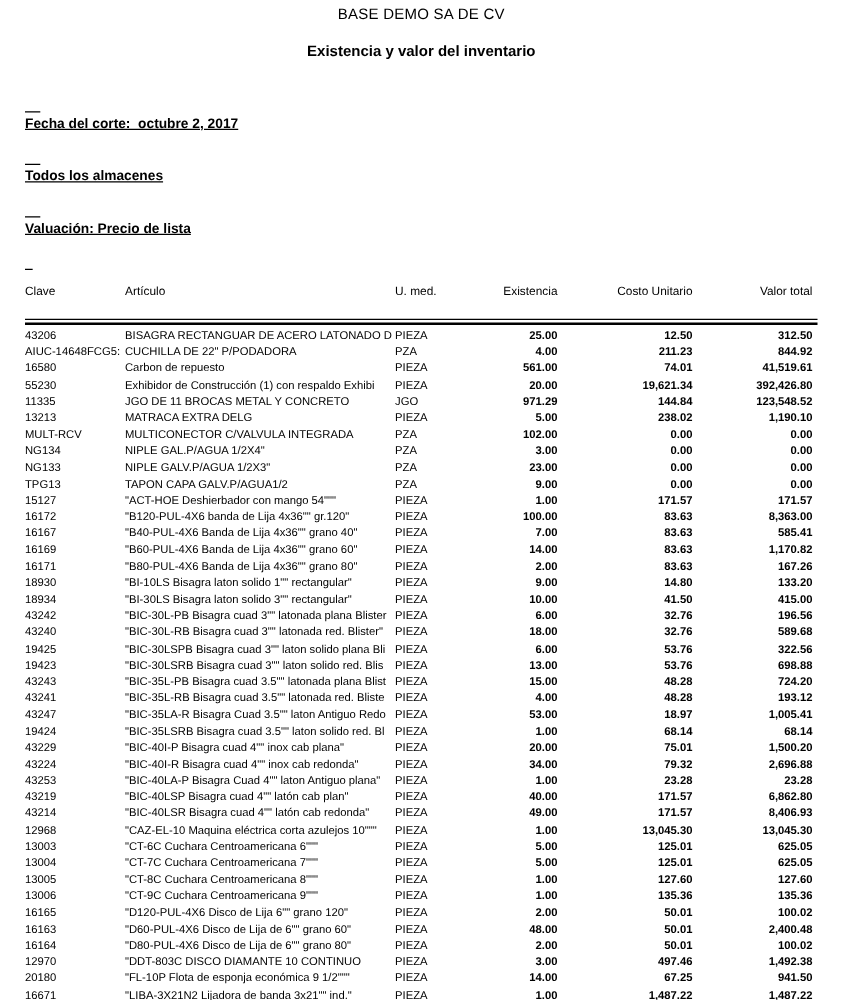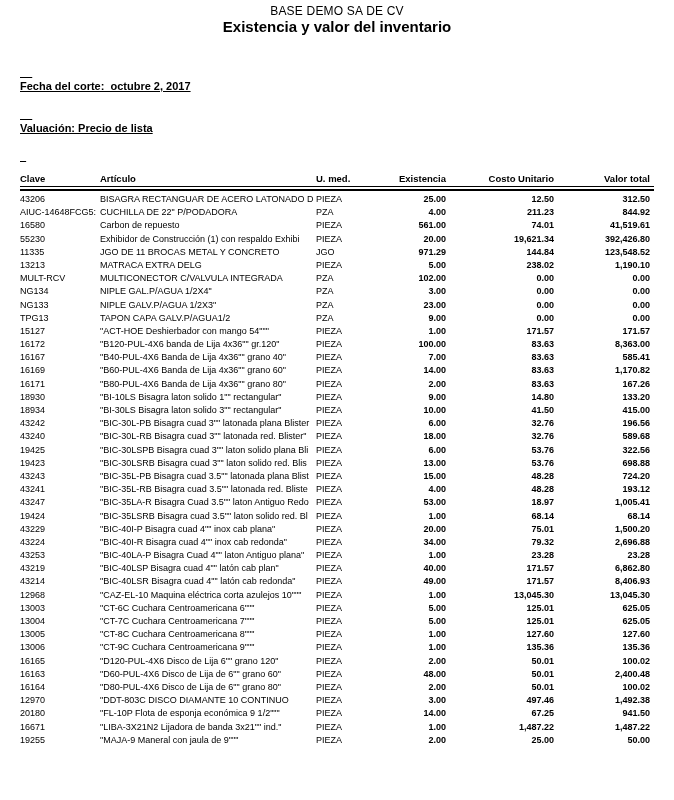--- a/index.html
+++ b/index.html
@@ -9,35 +9,35 @@
     font-family:"Liberation Sans", sans-serif;
     color:#000;
   }
   .page { width:674px; height:732px; position:relative; background:#fff; }
 
   .company {
     text-align:center; font-size:12px; font-weight:normal;
     padding-top:4px; letter-spacing:.2px;
   }
   .title {
-    text-align:center; font-size:15px; font-weight:bold;
-    margin-top:0;
+    text-align:center; font-size:12px; font-weight:bold;
+    margin-top:16px;
   }
   .meta {
     margin:16px 0 0 20px;
     font-size:11px; font-weight:bold; line-height:14px;
     white-space:pre-wrap;
     text-decoration:underline;
   }
 
   .table { margin:10px 20px 0 20px; font-size:9px; }
   .thead {
-    display:flex; font-weight:bold; font-size:9.5px;
+    display:flex; font-weight:normal; font-size:9.5px;
     align-items:flex-end;
-    border-bottom:1px solid #000; padding-bottom:2px;
+    border-bottom:1px solid #000; padding-bottom:16px;
   }
   .thick-rule { height:2px; background:#000; margin-top:2px; }
   .tbody { margin-top:2px; }
   .row { display:flex; height:13.2px; line-height:13.2px; }
 
   .c-clave  { width:80px;  overflow:hidden; white-space:nowrap; }
   .c-art    { width:216px; overflow:hidden; white-space:nowrap; }
   .c-umed   { width:58px;  overflow:hidden; white-space:nowrap; }
   .c-exi    { width:72px;  text-align:right; white-space:nowrap; }
   .c-costo  { width:108px; text-align:right; white-space:nowrap; }
@@ -47,20 +47,21 @@
 </head>
 <body>
 
 <div class="page">
 
   <div class="company">BASE DEMO SA DE CV</div>
   <div class="title">Existencia y valor del inventario</div>
 
   <div class="meta">
     <div>Fecha del corte:  octubre 2, 2017</div>
+    <div>Todos los almacenes</div>
     <div>Valuación: Precio de lista</div>
   </div>
 
   <div class="table">
     <div class="thead">
       <div class="c-clave">Clave</div>
       <div class="c-art">Artículo</div>
       <div class="c-umed">U. med.</div>
       <div class="c-exi">Existencia</div>
       <div class="c-costo">Costo Unitario</div>

